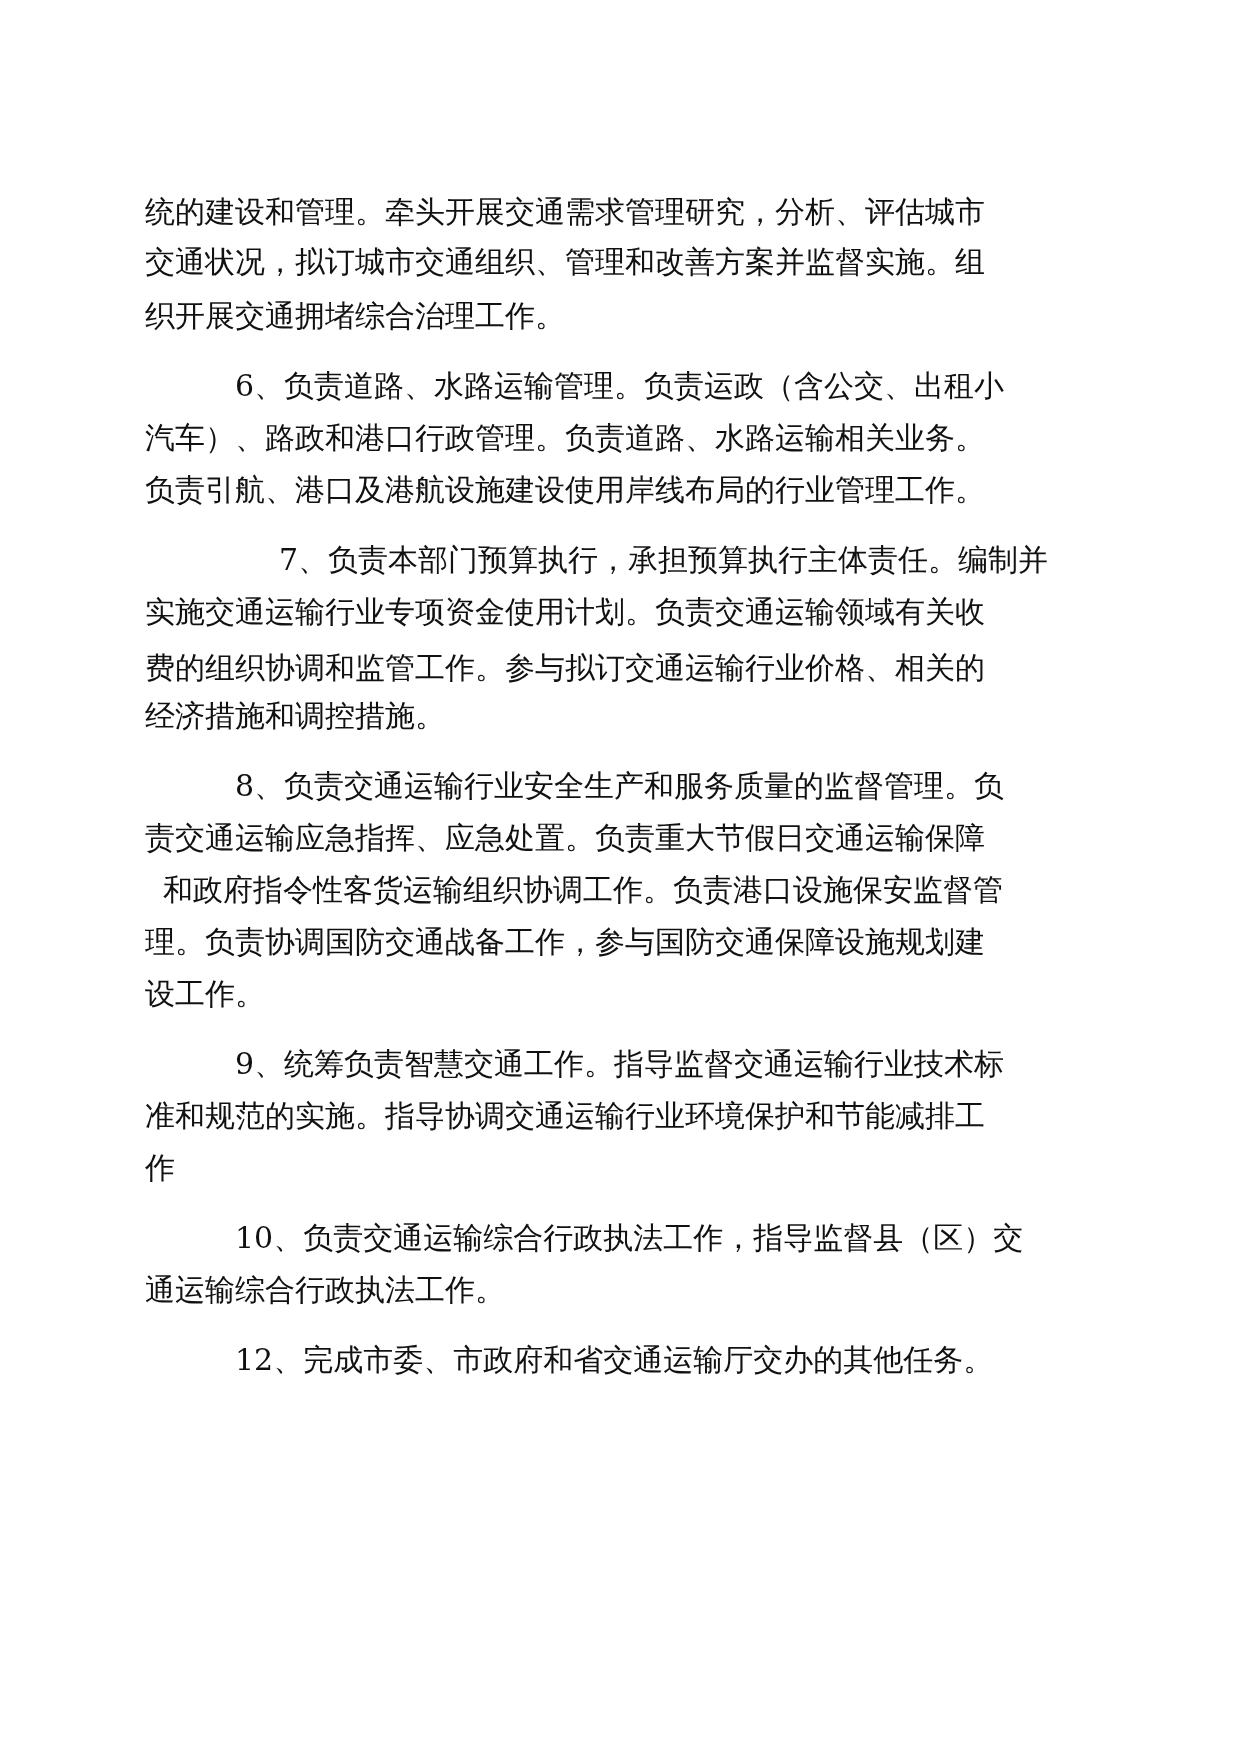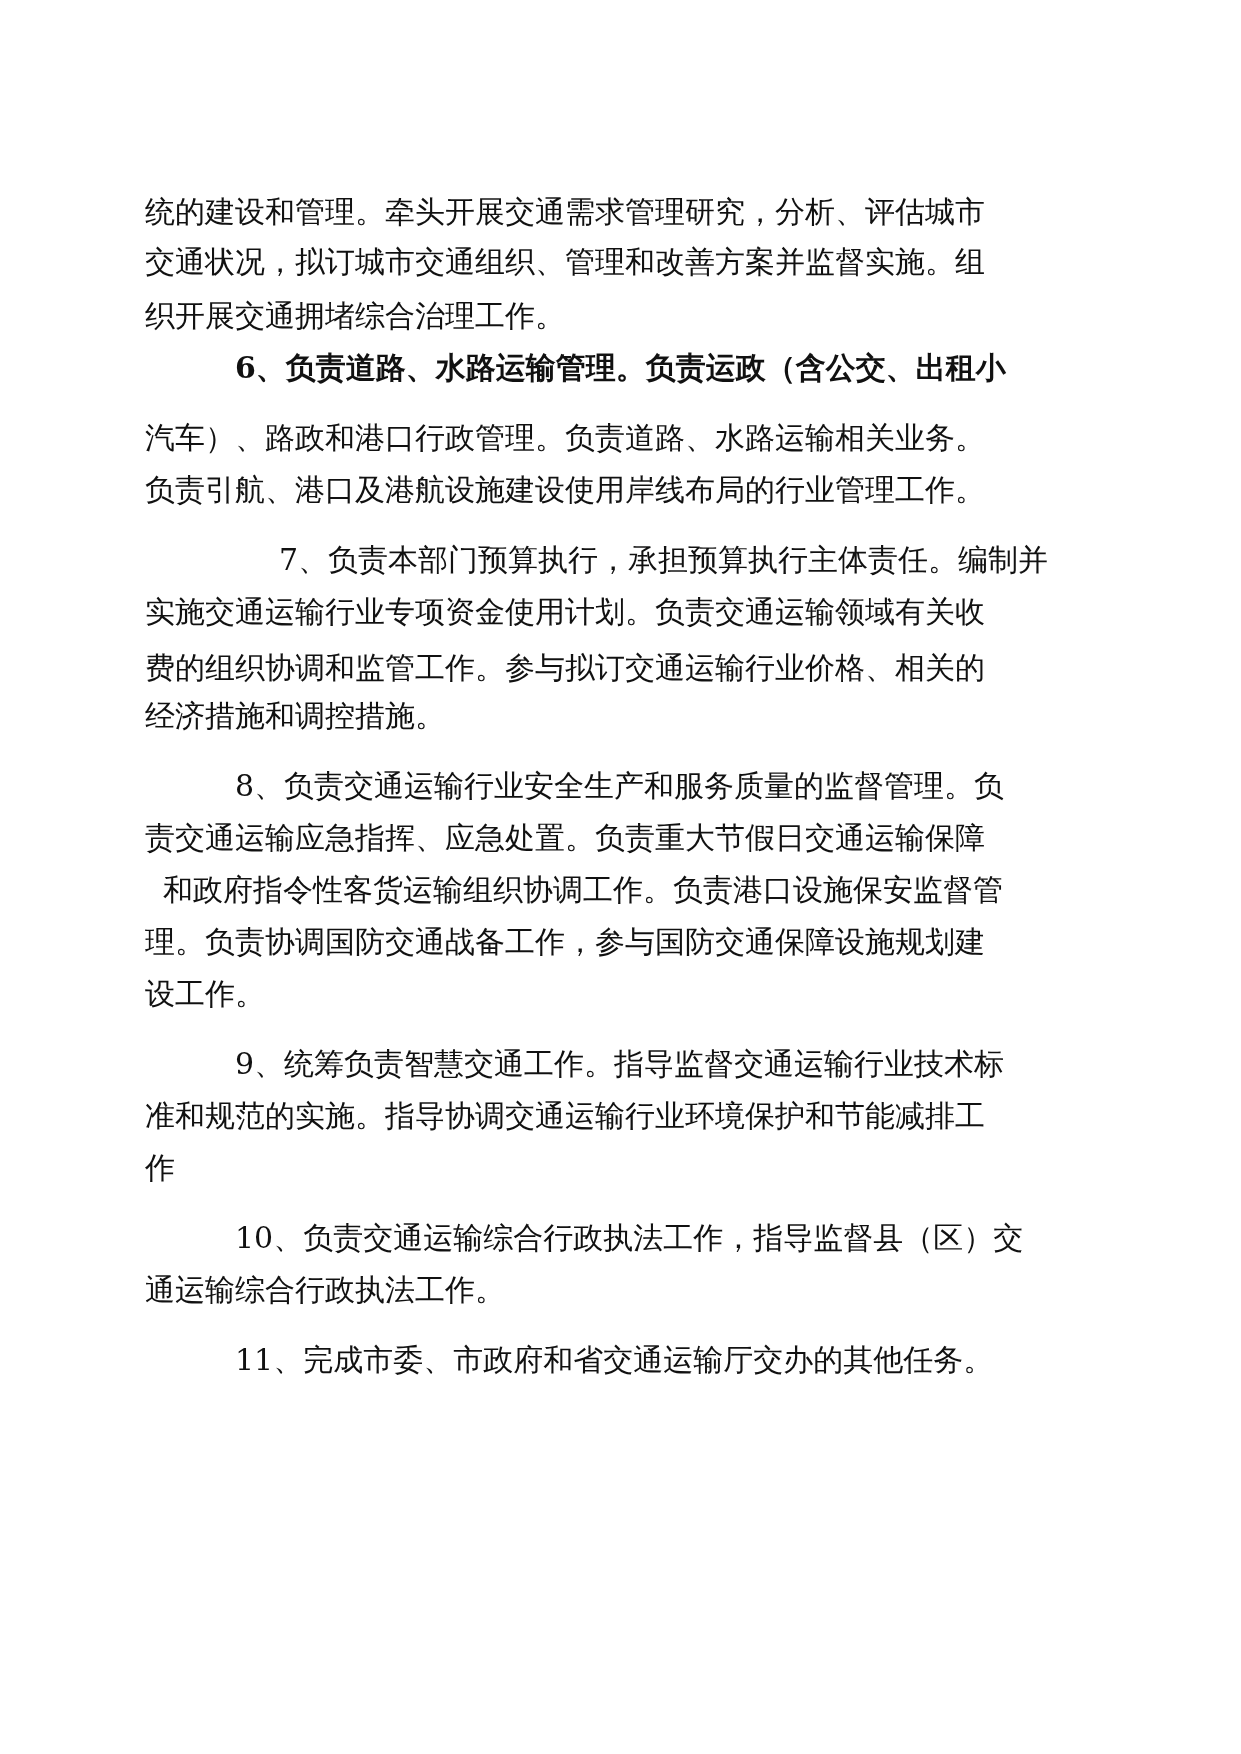--- a/index.html
+++ b/index.html
@@ -48,21 +48,21 @@
 
 <div class="page">
 
   <div>
     <div class="line justify" style="top:0px;">统的建设和管理。牵头开展交通需求管理研究，分析、评估城市</div>
     <div class="line justify" style="top:52px;font-family:Liberation Mono, monospace;">交通状况，拟订城市交通组织、管理和改善方案并监督实施。组</div>
     <div class="line" style="top:104px;">织开展交通拥堵综合治理工作。</div>
   </div>
 
   <div>
-    <div class="line indent justify" style="top:156px;font-weight:bold;">6、负责道路、水路运输管理。负责运政（含公交、出租小</div>
+    <div class="line indent justify" style="top:174px;">6、负责道路、水路运输管理。负责运政（含公交、出租小</div>
     <div class="line justify" style="top:226px;">汽车）、路政和港口行政管理。负责道路、水路运输相关业务。</div>
     <div class="line justify" style="top:278px;">负责引航、港口及港航设施建设使用岸线布局的行业管理工作。</div>
   </div>
 
   <div>
     <div class="line indent justify" style="top:348px;margin-left:44px;">7、负责本部门预算执行，承担预算执行主体责任。编制并</div>
     <div class="line justify" style="top:400px;">实施交通运输行业专项资金使用计划。负责交通运输领域有关收</div>
     <div class="line justify" style="top:456px;">费的组织协调和监管工作。参与拟订交通运输行业价格、相关的</div>
     <div class="line" style="top:504px;">经济措施和调控措施。</div>
   </div>
@@ -80,16 +80,16 @@
     <div class="line justify" style="top:904px;">准和规范的实施。指导协调交通运输行业环境保护和节能减排工</div>
     <div class="line" style="top:956px;">作</div>
   </div>
 
   <div>
     <div class="line indent justify" style="top:1026px;">10、负责交通运输综合行政执法工作，指导监督县（区）交</div>
     <div class="line" style="top:1078px;">通运输综合行政执法工作。</div>
   </div>
 
   <div>
-    <div class="line indent" style="top:1148px;">11、完成市委、市政府和省交通运输厅交办的其他任务。</div>
+    <div class="line indent" style="top:1148px;">12、完成市委、市政府和省交通运输厅交办的其他任务。</div>
   </div>
 
 </div>
 
 </body></html>

